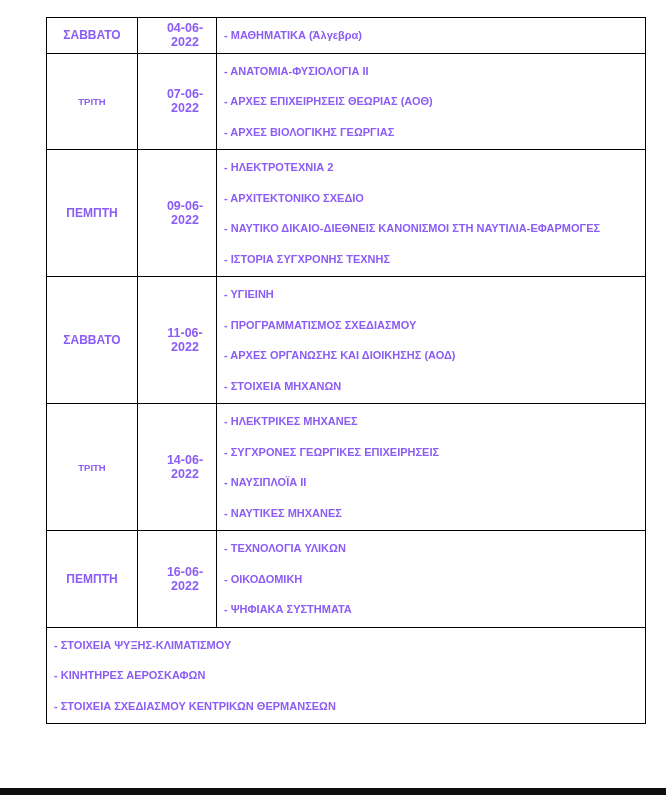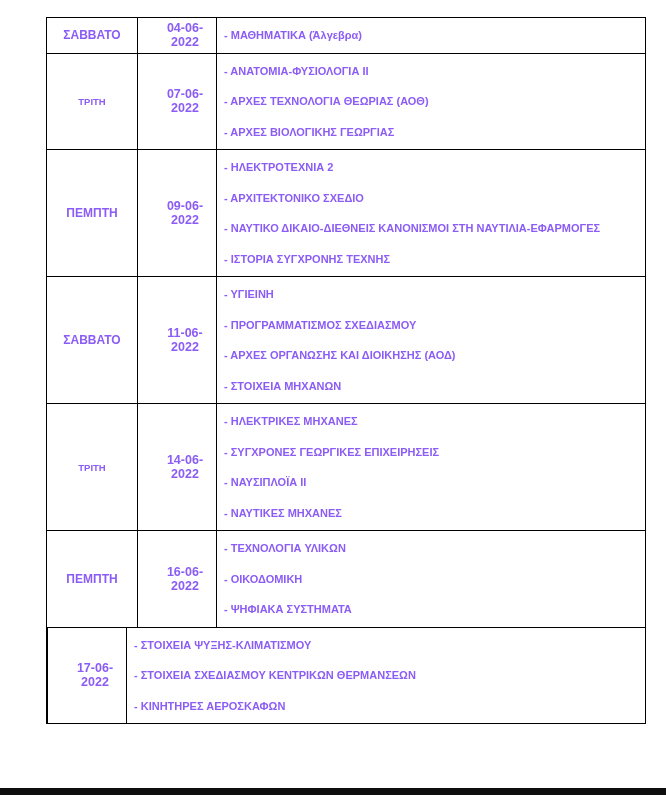--- a/index.html
+++ b/index.html
@@ -97,21 +97,21 @@
     <div class="cell subjects">
           <div class="subject-line">- ΜΑΘΗΜΑΤΙΚΑ (Άλγεβρα)</div>
         </div>
   </div>
 
   <div class="row">
     <div class="cell day small">ΤΡΙΤΗ</div>
     <div class="cell date">07-06-2022</div>
     <div class="cell subjects">
           <div class="subject-line">- ΑΝΑΤΟΜΙΑ-ΦΥΣΙΟΛΟΓΙΑ ΙΙ</div>
-          <div class="subject-line">- ΑΡΧΕΣ ΤΕΧΝΟΛΟΓΙΑ ΘΕΩΡΙΑΣ (ΑΟΘ)</div>
+          <div class="subject-line">- ΑΡΧΕΣ ΕΠΙΧΕΙΡΗΣΕΙΣ ΘΕΩΡΙΑΣ (ΑΟΘ)</div>
           <div class="subject-line">- ΑΡΧΕΣ ΒΙΟΛΟΓΙΚΗΣ ΓΕΩΡΓΙΑΣ</div>
         </div>
   </div>
 
   <div class="row">
     <div class="cell day">ΠΕΜΠΤΗ</div>
     <div class="cell date">09-06-2022</div>
     <div class="cell subjects">
           <div class="subject-line">- ΗΛΕΚΤΡΟΤΕΧΝΙΑ 2</div>
           <div class="subject-line">- ΑΡΧΙΤΕΚΤΟΝΙΚΟ ΣΧΕΔΙΟ</div>
@@ -146,22 +146,21 @@
     <div class="cell day">ΠΕΜΠΤΗ</div>
     <div class="cell date">16-06-2022</div>
     <div class="cell subjects">
           <div class="subject-line">- ΤΕΧΝΟΛΟΓΙΑ ΥΛΙΚΩΝ</div>
           <div class="subject-line">- ΟΙΚΟΔΟΜΙΚΗ</div>
           <div class="subject-line">- ΨΗΦΙΑΚΑ ΣΥΣΤΗΜΑΤΑ</div>
         </div>
   </div>
 
   <div class="row">
-    <div class="cell date">17-06-2022</div>
     <div class="cell subjects">
           <div class="subject-line">- ΣΤΟΙΧΕΙΑ ΨΥΞΗΣ-ΚΛΙΜΑΤΙΣΜΟΥ</div>
+          <div class="subject-line">- ΚΙΝΗΤΗΡΕΣ ΑΕΡΟΣΚΑΦΩΝ</div>
           <div class="subject-line">- ΣΤΟΙΧΕΙΑ ΣΧΕΔΙΑΣΜΟΥ ΚΕΝΤΡΙΚΩΝ ΘΕΡΜΑΝΣΕΩΝ</div>
-          <div class="subject-line">- ΚΙΝΗΤΗΡΕΣ ΑΕΡΟΣΚΑΦΩΝ</div>
         </div>
   </div>
 </div>
   <div class="bottom-bar"></div>
 </div>
 
 </body></html>

